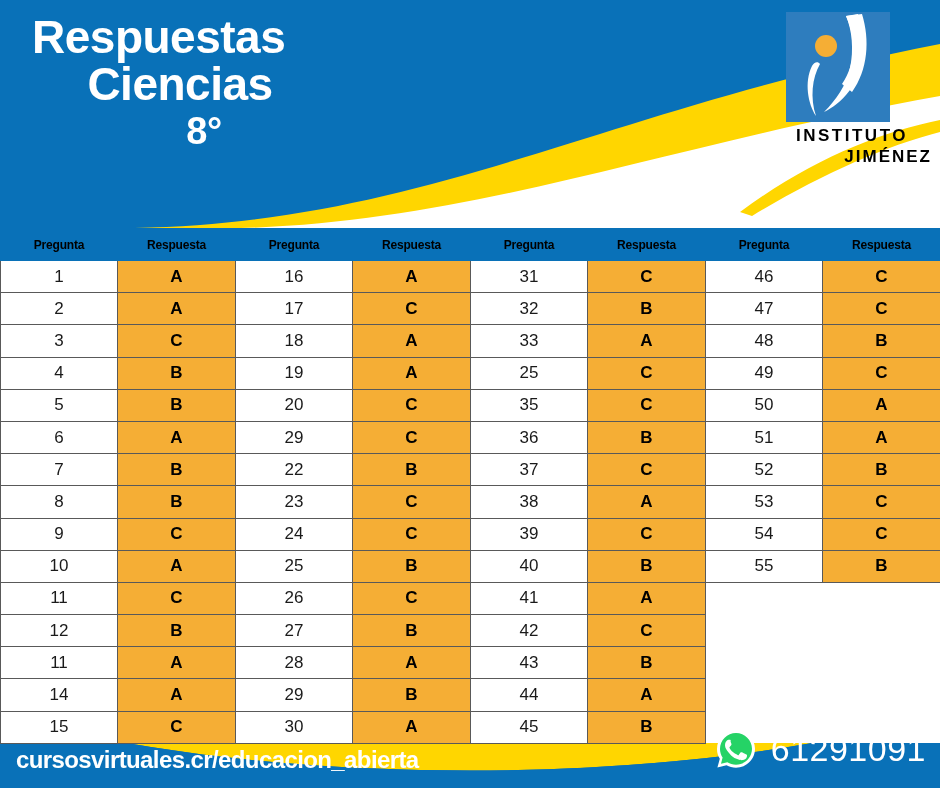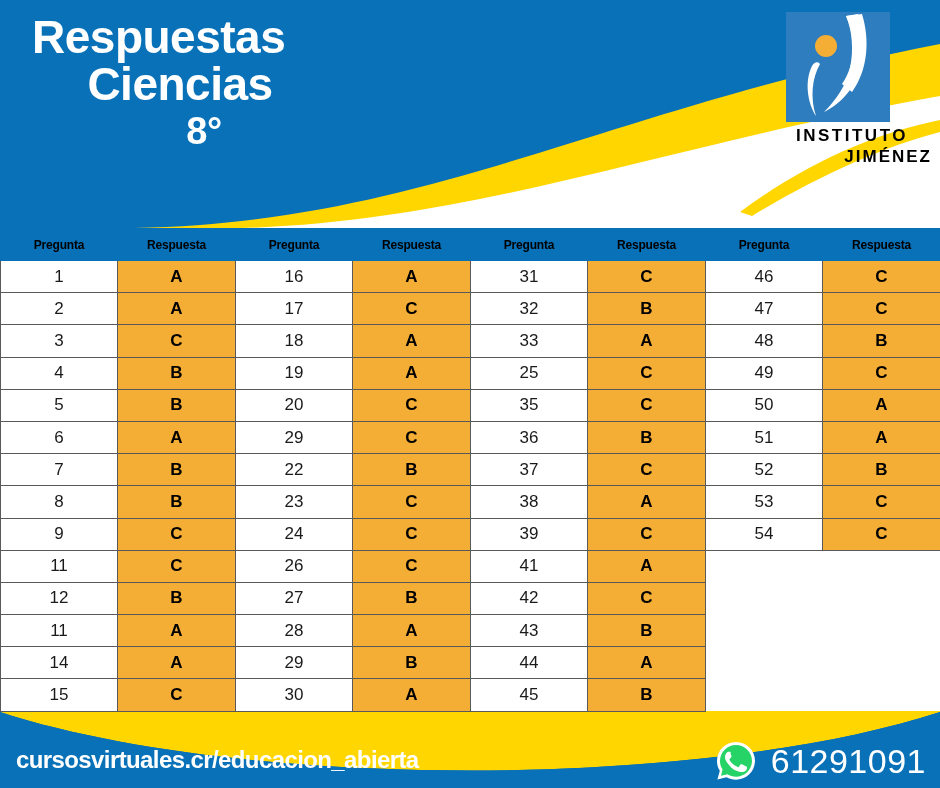--- a/index.html
+++ b/index.html
@@ -153,21 +153,21 @@
     left: 16px;
     bottom: 14px;
     color: #ffffff;
     font-weight: bold;
     font-size: 24px;
     letter-spacing: -0.6px;
   }
   .wa-group {
     position: absolute;
     right: 14px;
-    bottom: 6px;
+    bottom: 18px;
     display: flex;
     align-items: center;
     gap: 14px;
   }
   .wa-number {
     color: #ffffff;
     font-size: 34px;
     letter-spacing: 0.5px;
   }
 </style>
@@ -321,20 +321,30 @@
             <td>9</td>
             <td class="ans">C</td>
             <td>24</td>
             <td class="ans">C</td>
             <td>39</td>
             <td class="ans">C</td>
             <td>54</td>
             <td class="ans">C</td>
           </tr>
           <tr>
+            <td>10</td>
+            <td class="ans">A</td>
+            <td>25</td>
+            <td class="ans">B</td>
+            <td>40</td>
+            <td class="ans">B</td>
+            <td>55</td>
+            <td class="ans">B</td>
+          </tr>
+          <tr>
             <td>11</td>
             <td class="ans">C</td>
             <td>26</td>
             <td class="ans">C</td>
             <td>41</td>
             <td class="ans">A</td>
             <td class="empty"></td>
             <td class="empty"></td>
           </tr>
           <tr>

